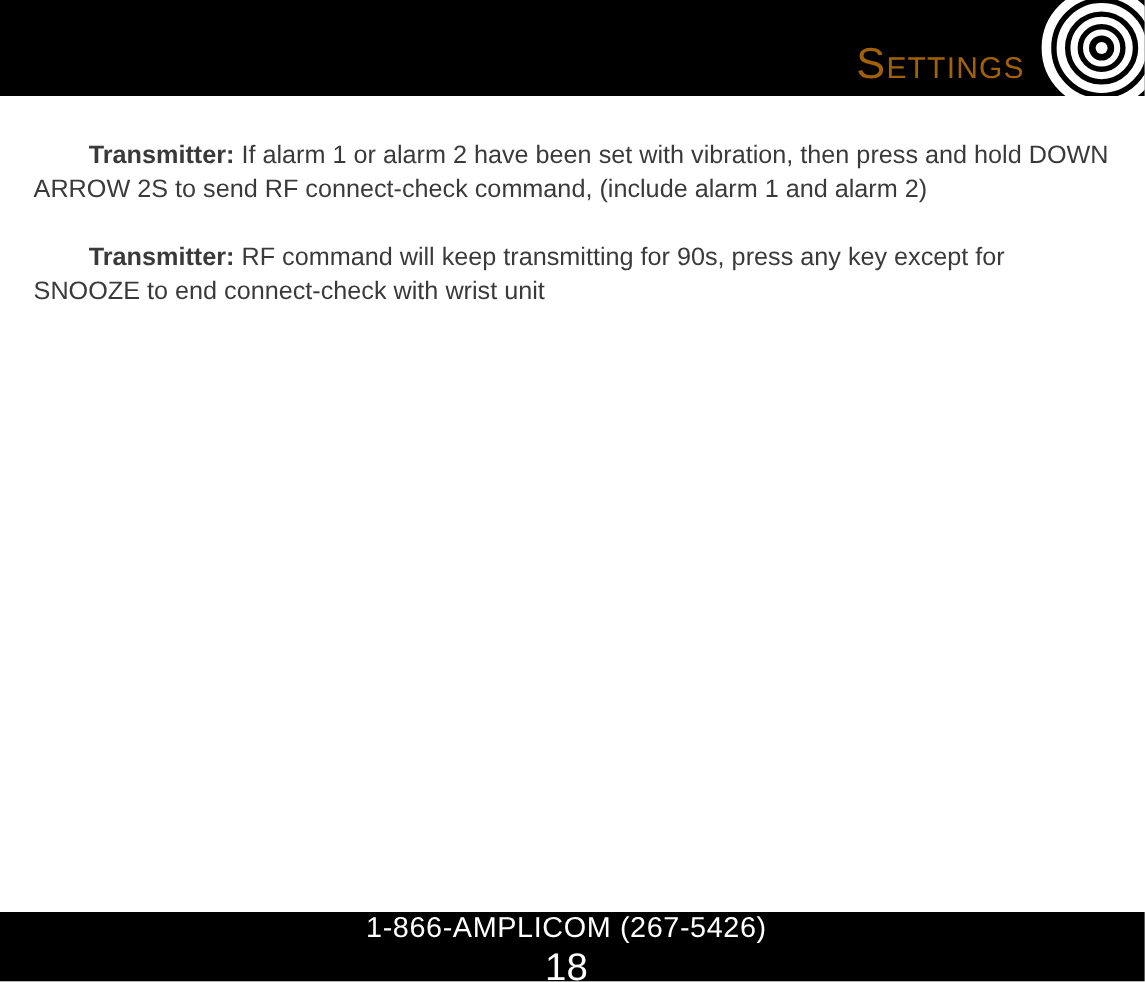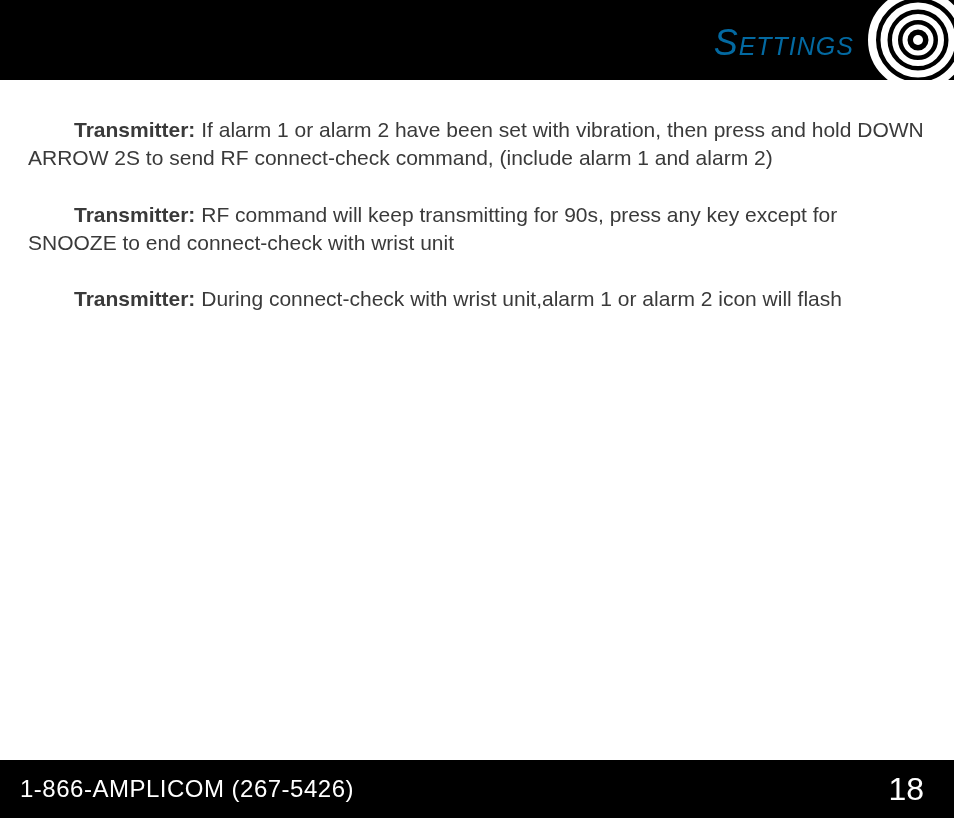--- a/index.html
+++ b/index.html
@@ -21,27 +21,26 @@
   .spiral-icon {
     position: absolute;
     right: 0;
     top: 0;
     height: 80px;
     width: 112px;
   }
   .settings-text {
     position: absolute;
     right: 100px;
-    top: 22px;
-    color: #0369a1;
+    top: 32px;
+    color: #a16207;
     font-variant: small-caps;
     font-size: 36px;
     letter-spacing: 1px;
     font-family: Verdana, Geneva, sans-serif;
-    font-style: italic;
   }
   .main {
     padding: 10px 28px 0 28px;
   }
   h1.title {
     font-size: 40px;
     font-weight: 900;
     margin: 8px 0 18px 0;
     color: #2e2e2e;
     font-family: Verdana, Geneva, sans-serif;
@@ -66,20 +65,21 @@
     bottom: 0;
     width: 100%;
     background: #000;
     height: 58px;
     color: #fff;
     display: flex;
     align-items: center;
     justify-content: space-between;
     box-sizing: border-box;
     padding: 0 30px 0 20px;
+    flex-direction: column;
   }
   .phone {
     font-size: 24px;
     letter-spacing: 0.5px;
   }
   .page-num {
     font-size: 32px;
   }
 </style>
 </head>
@@ -105,23 +105,20 @@
 <div class="main">
 
   <div class="para">
     <span class="indent"></span><span class="label">Transmitter:</span><span> If alarm 1 or alarm 2 have been set with vibration, then press and hold DOWN ARROW 2S to send RF connect-check command, (include alarm 1 and alarm 2)</span>
   </div>
 
   <div class="para">
     <span class="indent"></span><span class="label">Transmitter:</span><span> RF command will keep transmitting for 90s, press any key except for SNOOZE to end connect-check with wrist unit</span>
   </div>
 
-  <div class="para">
-    <span class="indent"></span><span class="label">Transmitter:</span><span> During connect-check with wrist unit,alarm 1 or alarm 2 icon will flash</span>
-  </div>
 
 
 </div>
 
 <div class="footer-bar">
   <span class="phone">1-866-AMPLICOM (267-5426)</span>
   <span class="page-num">18</span>
 </div>
 
 </body></html>

